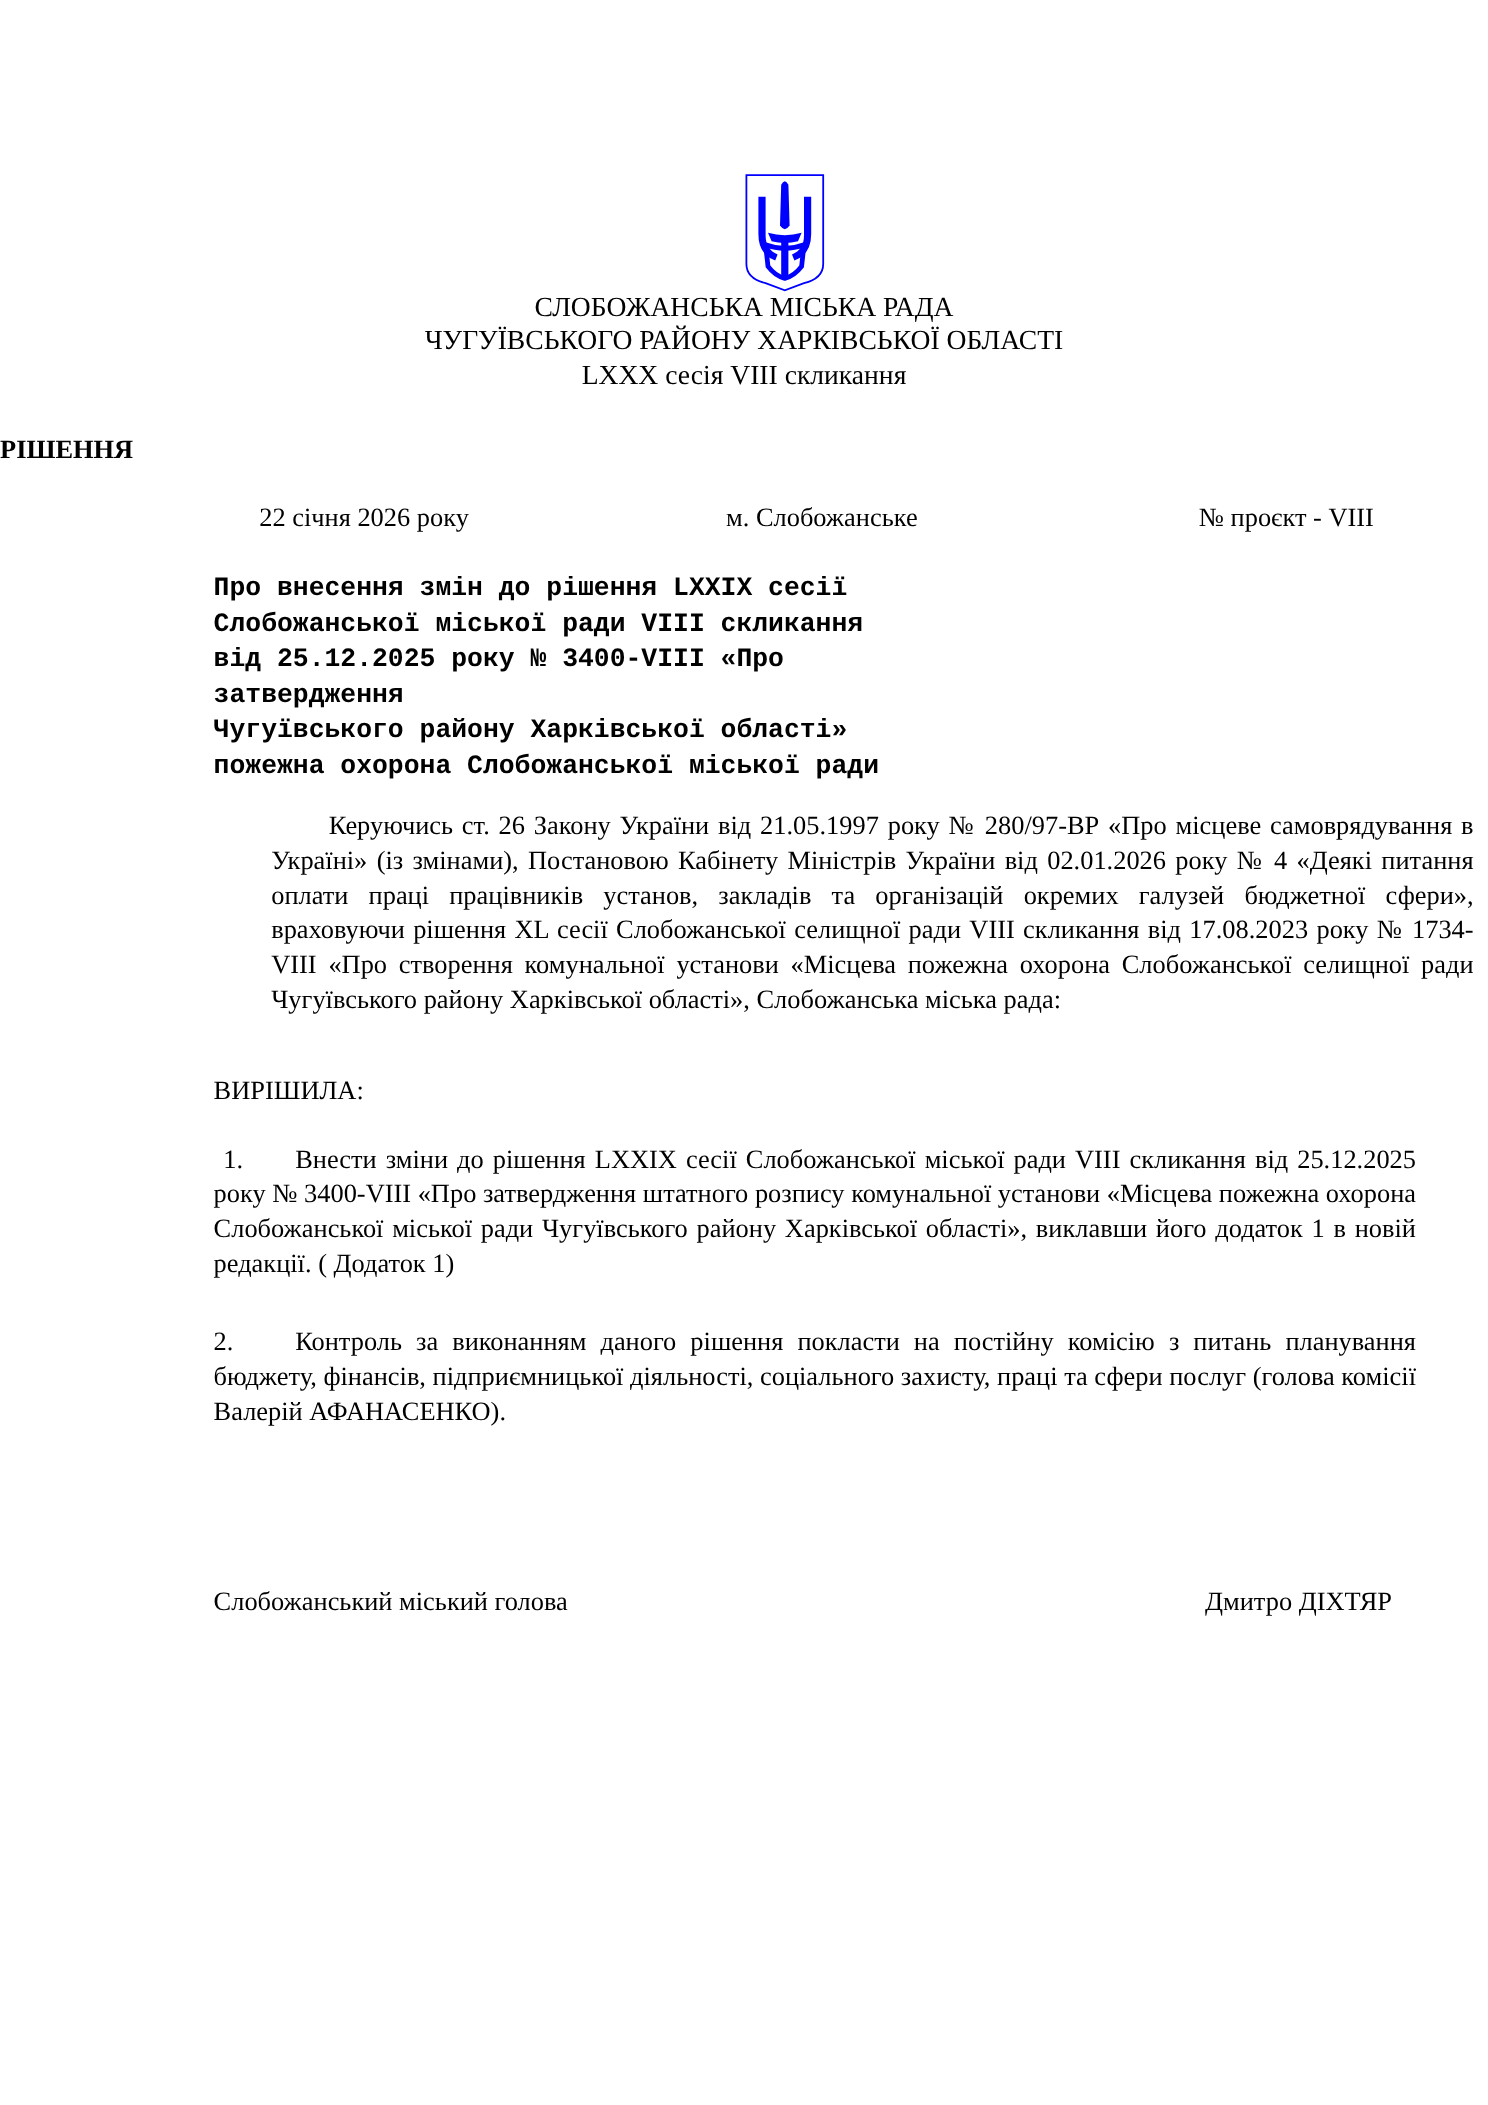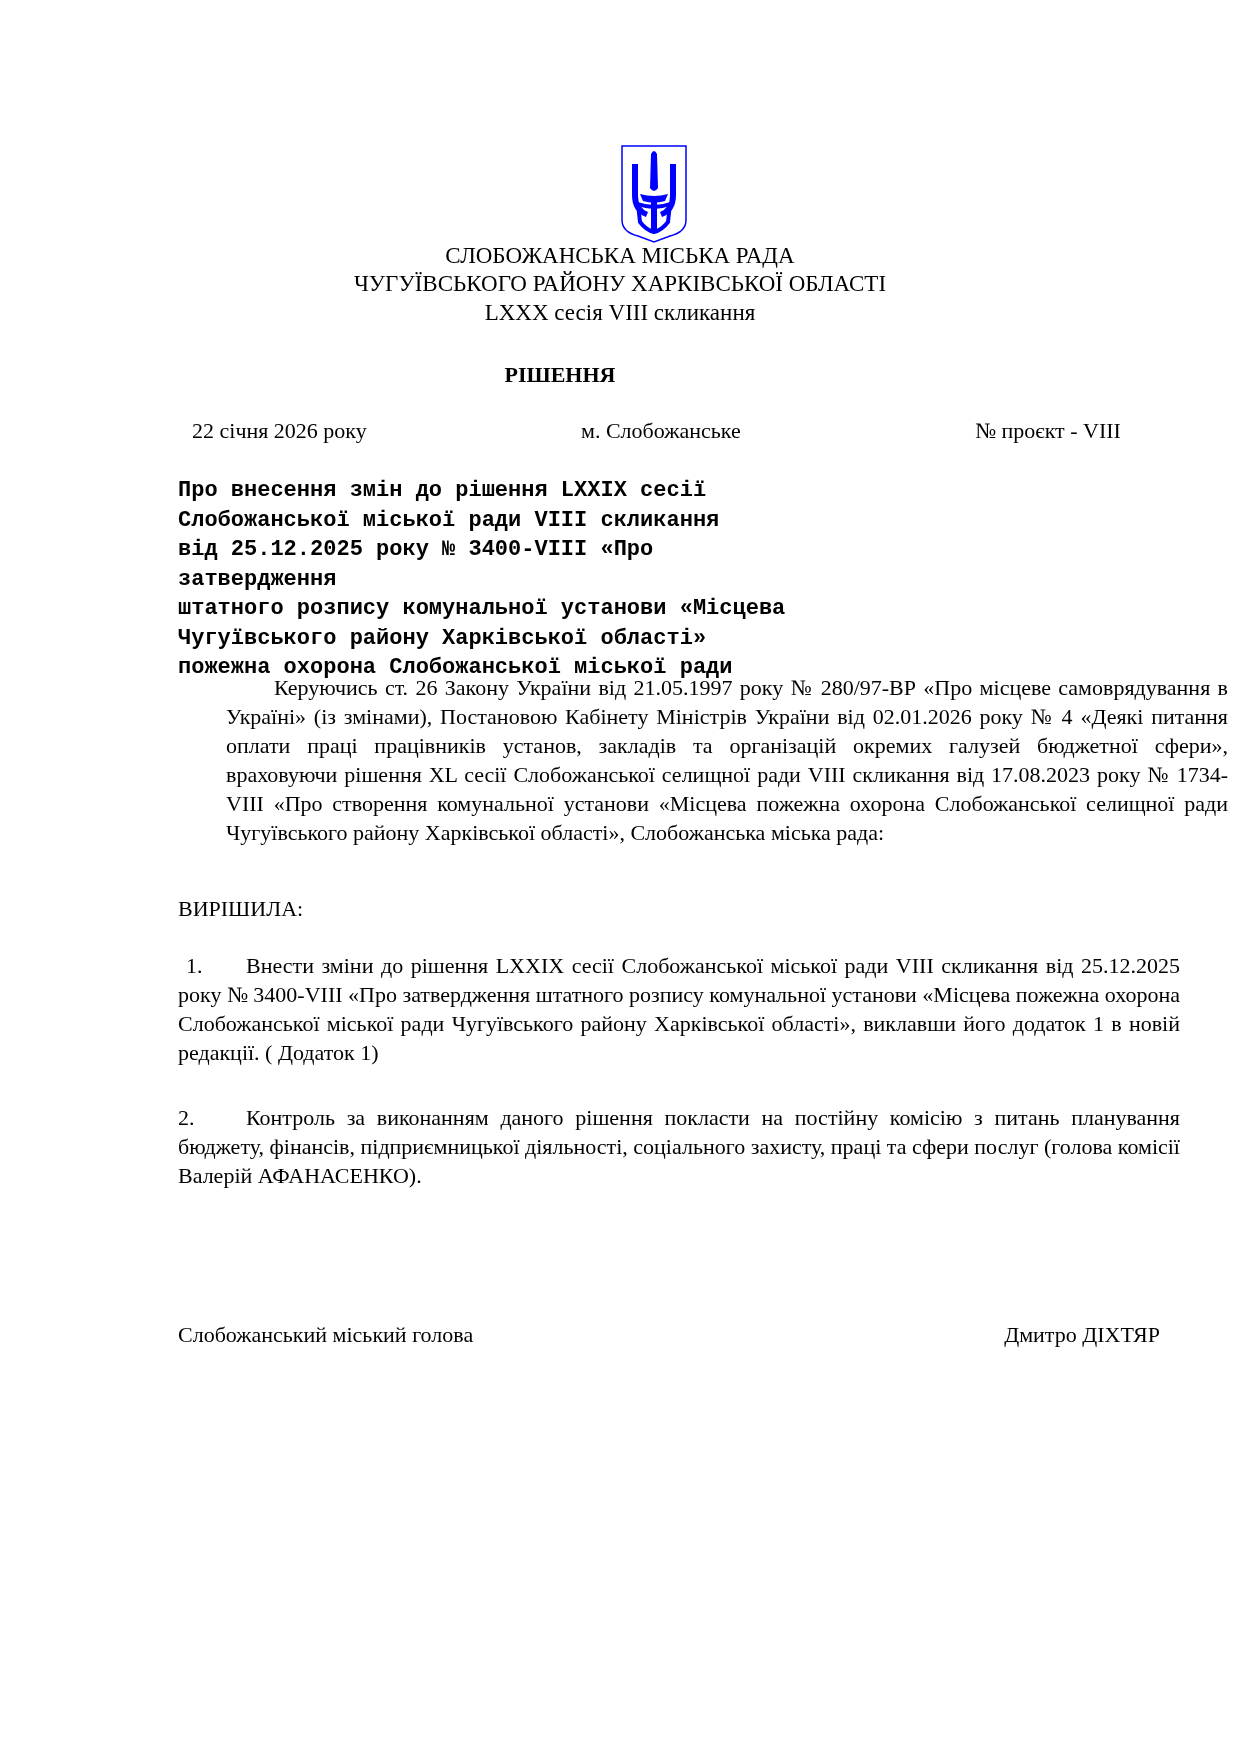--- a/index.html
+++ b/index.html
@@ -2,22 +2,22 @@
 <html><head>
 <meta charset="utf-8">
 <style>
   html, body { margin: 0; padding: 0; background: #ffffff; }
   body { width: 1240px; height: 1754px; position: relative; overflow: hidden;
          font-family: "Liberation Serif", "DejaVu Serif", serif; color: #000; }
   .abs { position: absolute; }
   .emblem { left: 618px; top: 142px; width: 72px; height: 104px; }
   .hdr { left: 0; width: 1240px; text-align: center; font-size: 23px; line-height: 28px; }
   .hdr.bold { font-weight: normal; }
-  .title { left: 0; width: 1120px; text-align: center; font-weight: bold; font-size: 22px; top: 362px; }
-  .meta { top: 418px; font-size: 22px; }
+  .title { left: 0; width: 1120px; text-align: left; font-weight: bold; font-size: 22px; top: 362px; }
+  .meta { top: 418px; font-size: 22px; margin-left: 24px; }
   .subject { left: 178px; top: 476px; width: 620px; font-weight: bold; font-size: 22px; line-height: 29.5px; font-family: Liberation Mono, monospace; }
   .body-text { left: 178px; width: 1002px; font-size: 22px; line-height: 29px; text-align: justify; }
   .preamble { top: 673px; text-indent: 48px; margin-left: 48px; }
   .decided { left: 178px; top: 896px; font-size: 22px; }
   .item { left: 178px; width: 1002px; font-size: 22px; line-height: 29px; text-align: justify; }
   .item .num { display: inline-block; width: 68px; }
   .item1 { top: 951px; }
   .item1 .num { padding-left: 8px; width: 60px; }
   .item2 { top: 1067px; margin-top: 36px; }
   .sign-left { left: 178px; top: 1322px; font-size: 22px; }
@@ -47,21 +47,20 @@
 <div class="abs title">РІШЕННЯ</div>
 
 <div class="abs meta" style="left:192px">22 січня 2026 року</div>
 <div class="abs meta" style="left:581px">м. Слобожанське</div>
 <div class="abs meta" style="left:975px">№ проєкт - VIII</div>
 
 <div class="abs subject">
   <div>Про внесення змін до рішення LXXIX сесії</div>
   <div>Слобожанської міської ради VIII скликання</div>
   <div>від 25.12.2025 року № 3400-VIII «Про затвердження</div>
-  <div>штатного розпису комунальної установи «Місцева</div>
   <div>Чугуївського району Харківської області»</div>
   <div>пожежна охорона Слобожанської міської ради</div>
 </div>
 
 <div class="abs body-text preamble">Керуючись ст. 26 Закону України від 21.05.1997 року № 280/97-ВР «Про місцеве самоврядування в Україні» (із змінами), Постановою Кабінету Міністрів України від 02.01.2026 року № 4 «Деякі питання оплати праці працівників установ, закладів та організацій окремих галузей бюджетної сфери», враховуючи рішення XL сесії Слобожанської селищної ради VIII скликання від 17.08.2023 року № 1734- VIII «Про створення комунальної установи «Місцева пожежна охорона Слобожанської селищної ради Чугуївського району Харківської області», Слобожанська міська рада:</div>
 
 <div class="abs decided">ВИРІШИЛА:</div>
 
 <div class="abs item item1">
   <span class="num">1.</span><span>Внести зміни до рішення LXXIX сесії Слобожанської міської ради VIII скликання від 25.12.2025 року № 3400-VIII «Про затвердження штатного розпису комунальної установи «Місцева пожежна охорона Слобожанської міської ради Чугуївського району Харківської області», виклавши його додаток 1 в новій редакції. ( Додаток 1)</span>

